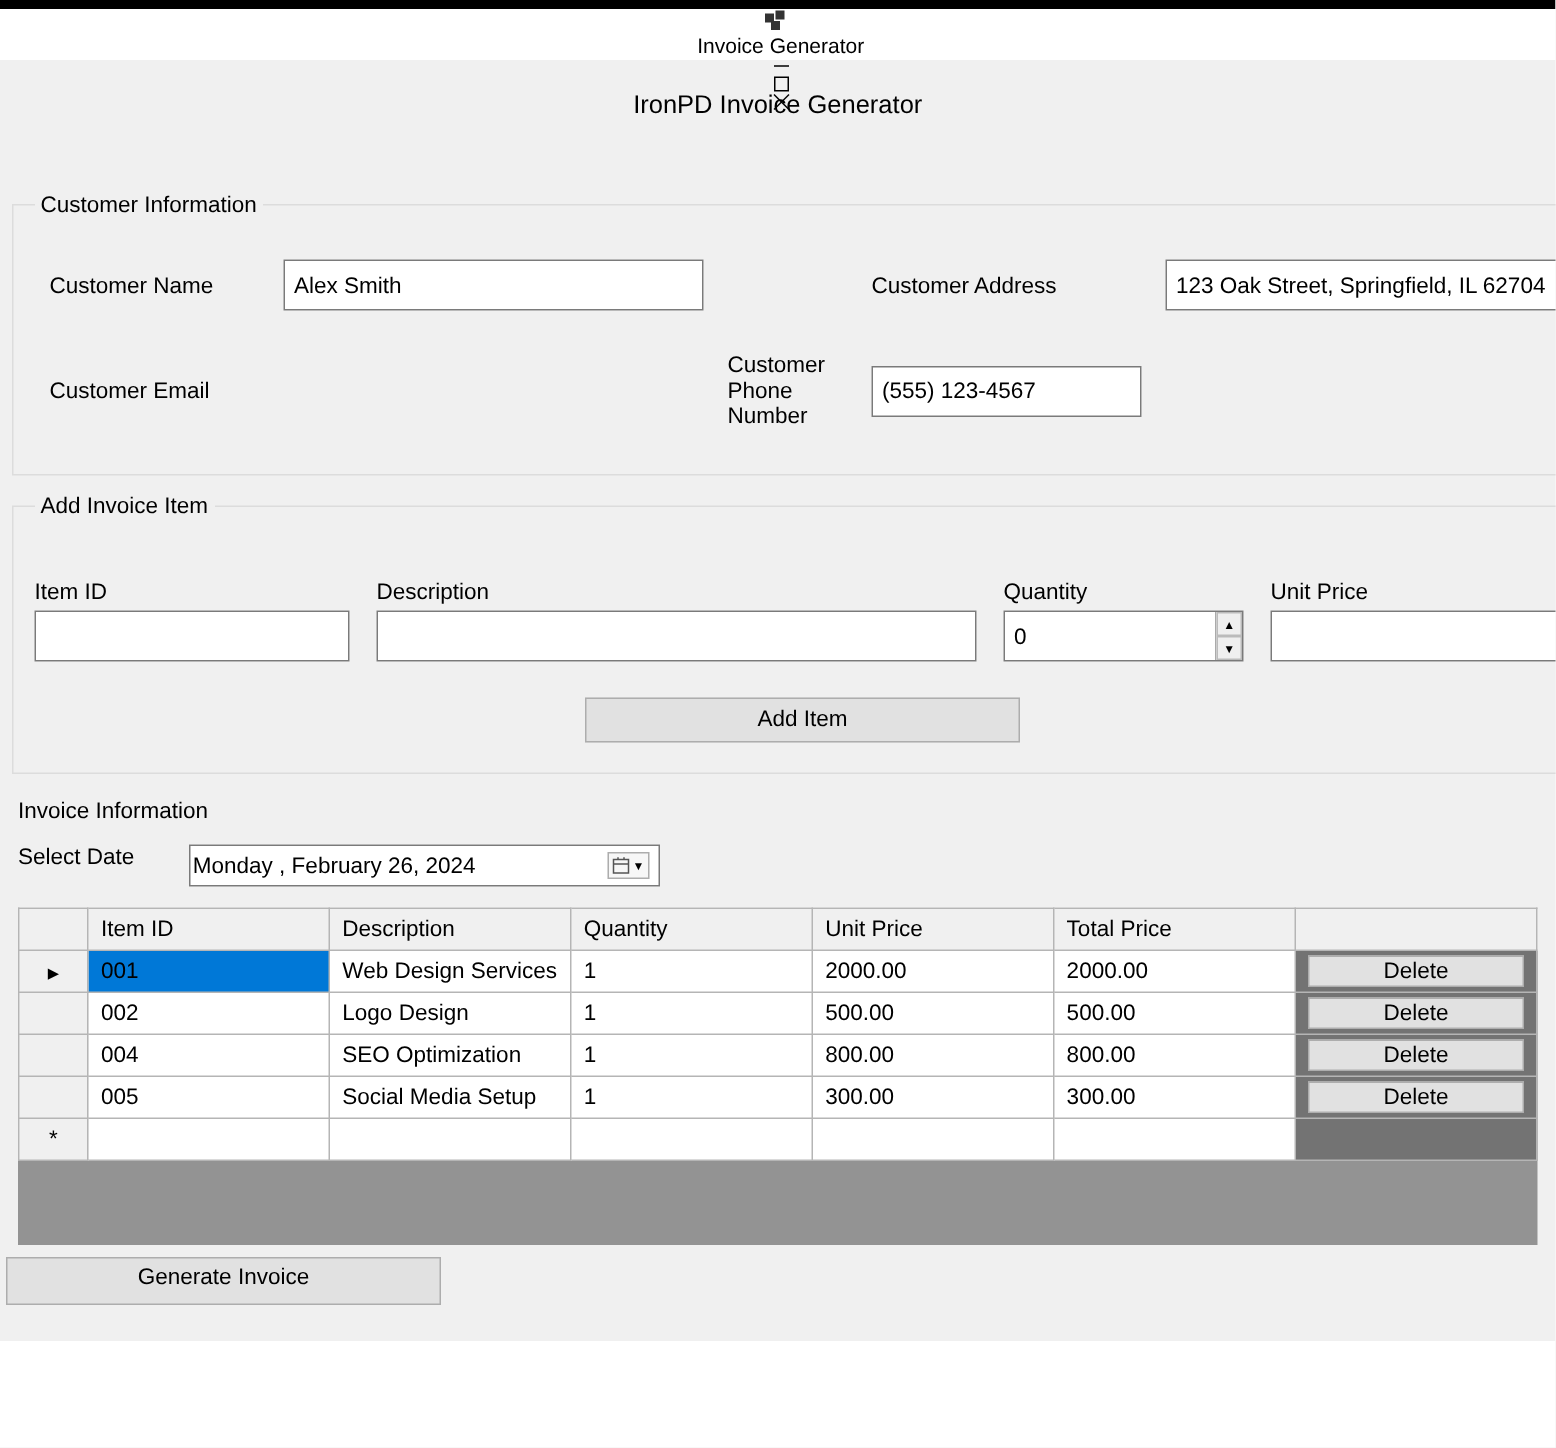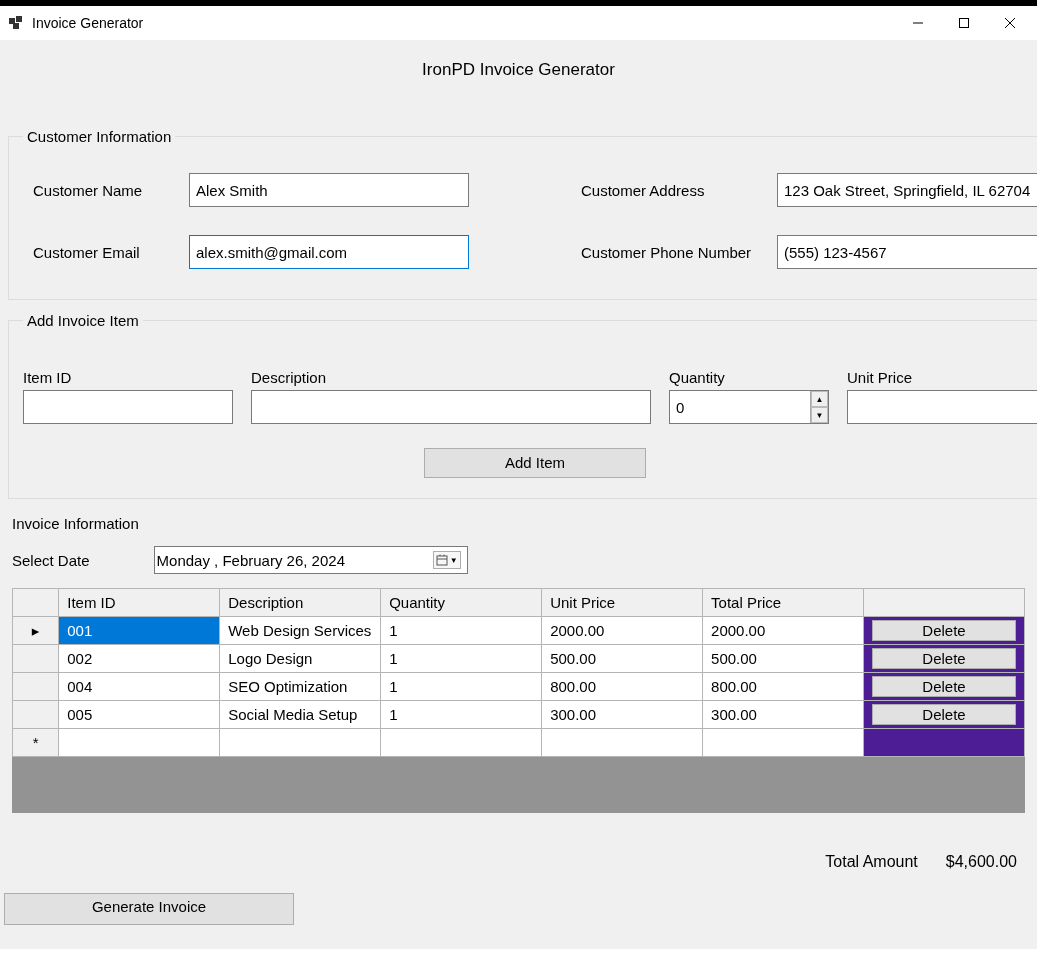--- a/index.html
+++ b/index.html
@@ -13,20 +13,21 @@
   .topbar {
     height: 6px;
     background: #000;
   }
   .titlebar {
     display: flex;
     align-items: center;
     height: 34px;
     padding: 0 4px 0 8px;
     background: #fff;
+    flex-direction: column;
   }
   .titlebar .winicon {
     width: 16px; height: 16px;
     margin-right: 8px;
     display: inline-flex;
     align-items: center; justify-content: center;
   }
   .titlebar .title {
     font-size: 14px;
     flex: 0 0 auto;
@@ -114,34 +115,34 @@
   }
   .btn {
     background: #e1e1e1;
     border: 1px solid #adadad;
     padding: 4px 16px;
     font-family: inherit;
     font-size: 15px;
     cursor: default;
     text-align: center;
   }
-  .btn.wide { width: 222px; height: 30px; line-height: 20px; }
+  .btn.wide { width: 290px; height: 30px; line-height: 20px; }
   .center-row {
     display: flex; justify-content: center; padding-top: 20px;
   }
   .invoiceinfo {
     margin: 0 4px;
     padding: 0 0 8px 0;
   }
   .invoiceinfo .legend {
     font-size: 15px;
     padding: 4px 4px 14px 4px;
   }
   .daterow {
-    display: flex; align-items: center; gap: 64px;
+    display: flex; gap: 36px;
     padding: 0 4px 14px 4px;
   }
   .datepick {
     width: 314px; height: 28px;
     border: 1px solid #7a7a7a;
     background: #fff;
     display: flex; align-items: center;
     padding: 0 6px 0 2px;
     font-size: 15px;
     justify-content: space-between;
@@ -174,30 +175,30 @@
     background: #f0f0f0;
   }
   table.datagrid td.rowhdr, table.datagrid th.rowhdr {
     width: 46px;
     background: #f0f0f0;
     text-align: center;
     padding: 0;
   }
   table.datagrid td.sel {
     background: #0078d7;
-    color: #ffffff;
+    color: #000000;
   }
   .delbtn {
     width: 100%; height: 100%;
     display: flex; align-items: center; justify-content: center;
     background: #e1e1e1;
     border: 1px solid #adadad;
     font-size: 15px;
   }
-  td.delcell { padding: 0; width: 160px; background:#4c1d95; }
+  td.delcell { padding: 0; width: 160px; background:#737373; }
   th.delhead { width: 160px; }
   .gridfooter {
     height: 56px;
     background: #939393;
     margin: 0 4px;
   }
   .totalrow {
     display: flex; justify-content: flex-end; gap: 28px;
     padding: 32px 16px 22px 0;
     font-size: 16px;
@@ -250,21 +251,20 @@
   <fieldset class="group">
     <legend>Customer Information</legend>
     <div class="cust-grid">
       <div class="lbl">Customer Name</div>
       <input class="txt" value="Alex Smith" style="">
       <div></div>
       <div class="lbl">Customer Address</div>
       <input class="txt" value="123 Oak Street, Springfield, IL 62704" style="">
 
       <div class="lbl">Customer Email</div>
-      <input class="txt focused" value="alex.smith@gmail.com" style="">
       <div></div>
       <div class="lbl">Customer Phone Number</div>
       <input class="txt" value="(555) 123-4567" style="">
     </div>
   </fieldset>
 
   <fieldset class="group">
     <legend>Add Invoice Item</legend>
     <div class="additem-grid">
       <div class="fieldcol">
@@ -379,22 +379,18 @@
             <td></td>
             <td></td>
             <td></td>
             <td class="delcell"></td>
           </tr>
         </tbody>
     </table>
     <div class="gridfooter"></div>
   </div>
 
-  <div class="totalrow">
-    <span>Total Amount</span>
-    <span>$4,600.00</span>
-  </div>
 
   <div class="genrow">
     <div class="btn gen">Generate Invoice</div>
   </div>
 
 </div>
 
 </body></html>

